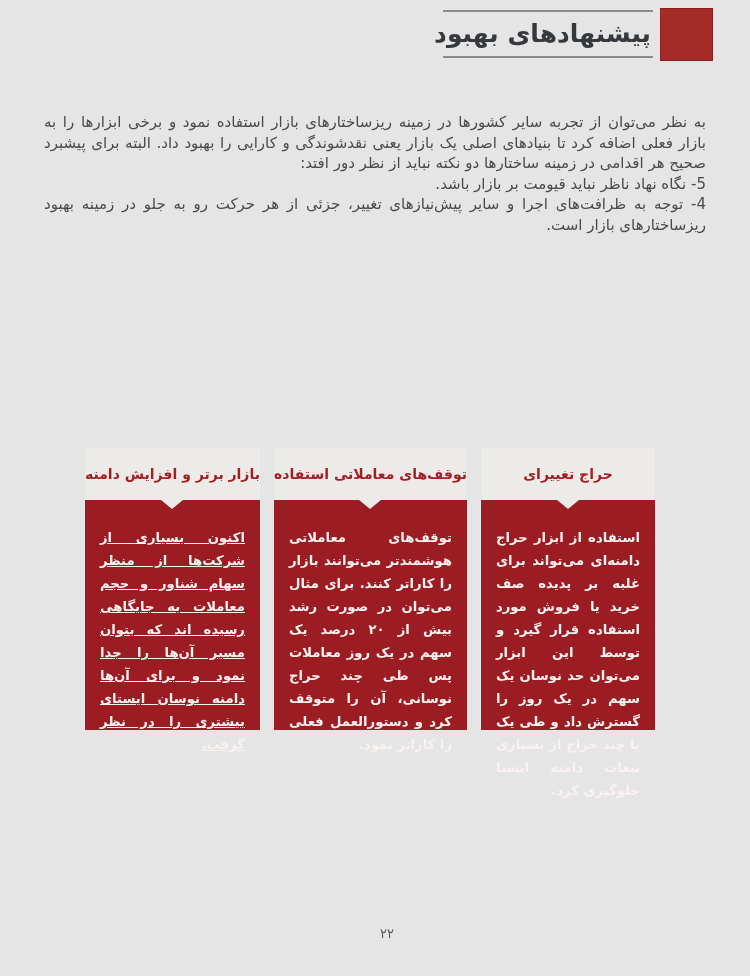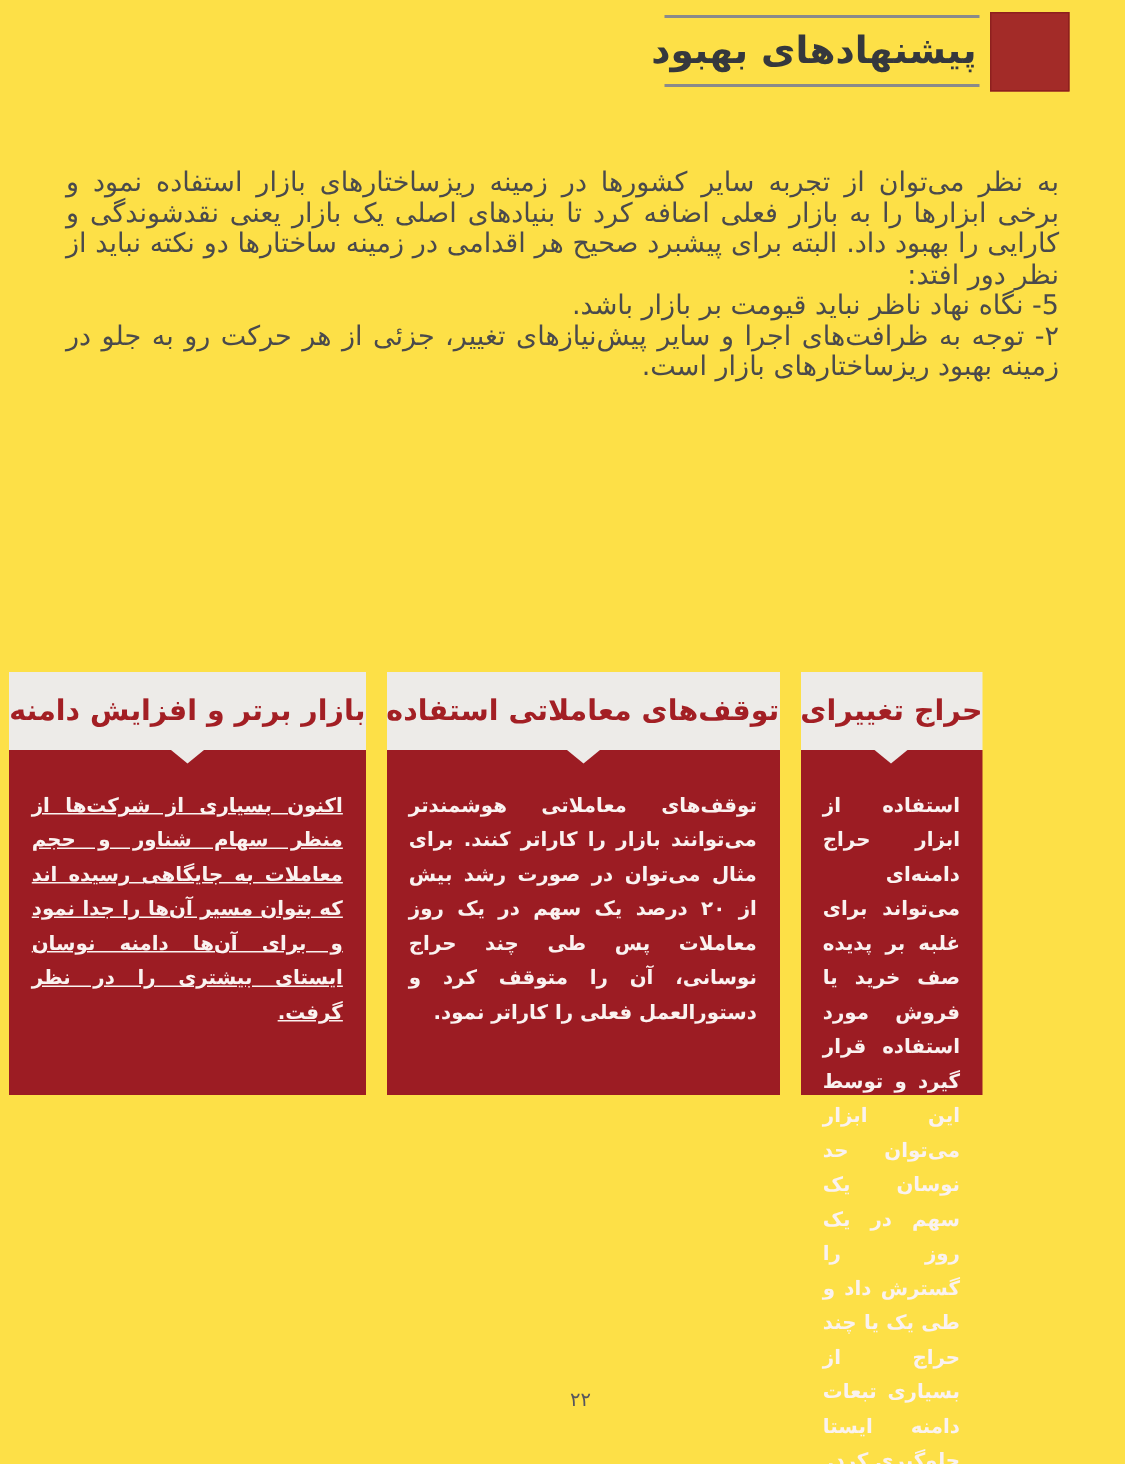--- a/index.html
+++ b/index.html
@@ -5,21 +5,21 @@
   * { margin: 0; padding: 0; box-sizing: border-box; }
   html, body { background: #ffffff; }
   body {
     font-family: "DejaVu Sans", sans-serif;
     width: 750px;
     height: 976px;
     position: relative;
     overflow: hidden;
     direction: rtl;
   }
-  .page { position: absolute; inset: 0; background: #fde047; }
+  .page { position: absolute; inset: 0; background: #e5e5e5; }
 
   
   .red-square {
     position: absolute;
     top: 8px;
     right: 37px;
     width: 53px;
     height: 53px;
     background: #A32B28;
     border: 1px solid #8E201E;
@@ -42,21 +42,21 @@
     white-space: nowrap;
   }
 
   
   .intro {
     position: absolute;
     top: 112px;
     right: 44px;
     left: 44px;
     color: #4A4A4C;
-    font-size: 18px;
+    font-size: 15px;
     line-height: 20.5px;
     text-align: justify;
   }
   .intro .para { text-align: justify; }
   .intro .point { text-align: justify; }
 
   
   .cards {
     position: absolute;
     top: 448px;
@@ -68,21 +68,21 @@
   .card { flex: 1 1 0; display: flex; flex-direction: column; }
   .card-header {
     position: relative;
     height: 52px;
     background: #EDEBE8;
     display: flex;
     align-items: center;
     justify-content: center;
   }
   .card-header .card-title {
-    font-size: 19px;
+    font-size: 14px;
     font-weight: bold;
     color: #A31F24;
     white-space: nowrap;
   }
   .card-notch {
     position: absolute;
     bottom: -9px;
     left: 50%;
     transform: translateX(-50%);
     width: 0;
@@ -122,21 +122,21 @@
 <div class="page">
 
   <div class="red-square"></div>
   <div class="title-block">
     <h1>پیشنهادهای بهبود</h1>
   </div>
 
   <div class="intro">
     <div class="para">به نظر می‌توان از تجربه سایر کشورها در زمینه ریزساختارهای بازار استفاده نمود و برخی ابزارها را به بازار فعلی اضافه کرد تا بنیادهای اصلی یک بازار یعنی نقدشوندگی و کارایی را بهبود داد. البته برای پیشبرد صحیح هر اقدامی در زمینه ساختارها دو نکته نباید از نظر دور افتد:</div>
     <div class="point">5- نگاه نهاد ناظر نباید قیومت بر بازار باشد.</div>
-    <div class="point">۲- توجه به ظرافت‌های اجرا و سایر پیش‌نیازهای تغییر، جزئی از هر حرکت رو به جلو در زمینه بهبود ریزساختارهای بازار است.</div>
+    <div class="point">4- توجه به ظرافت‌های اجرا و سایر پیش‌نیازهای تغییر، جزئی از هر حرکت رو به جلو در زمینه بهبود ریزساختارهای بازار است.</div>
   </div>
 
   <div class="cards">
 
     <div class="card">
       <div class="card-header">
         <span class="card-title">حراج تغییر‌ای</span>
         <span class="card-notch"></span>
       </div>
       <div class="card-body">استفاده از ابزار حراج دامنه‌ای می‌تواند برای غلبه بر پدیده صف خرید یا فروش مورد استفاده قرار گیرد و توسط این ابزار می‌توان حد نوسان یک سهم در یک روز را گسترش داد و طی یک یا چند حراج از بسیاری تبعات دامنه ایستا جلوگیری کرد.</div>

